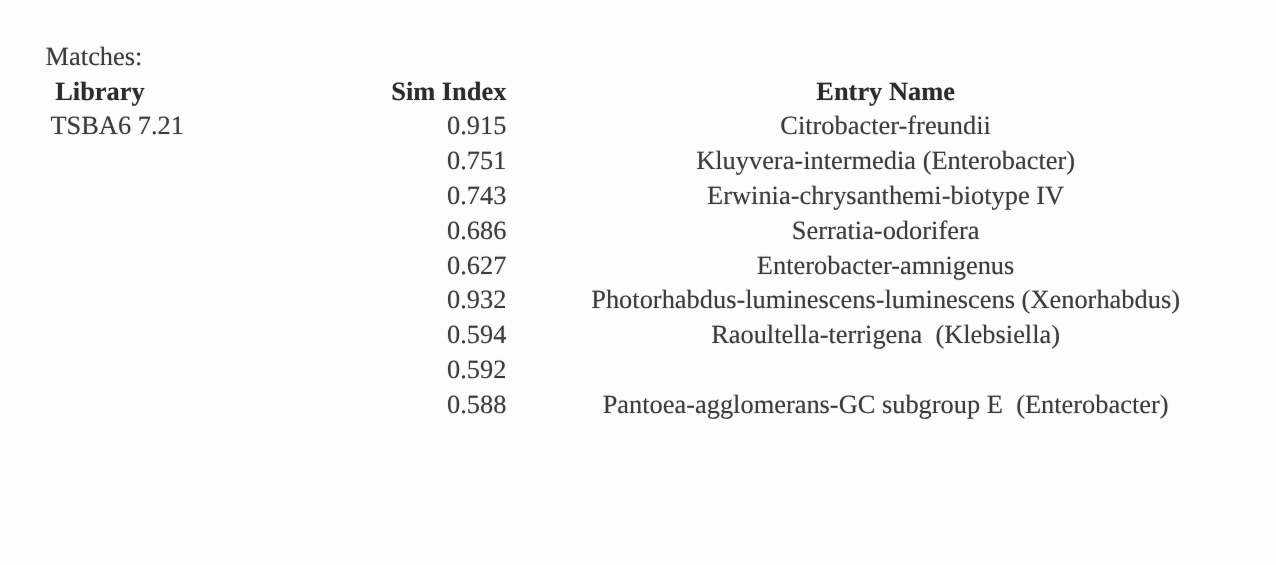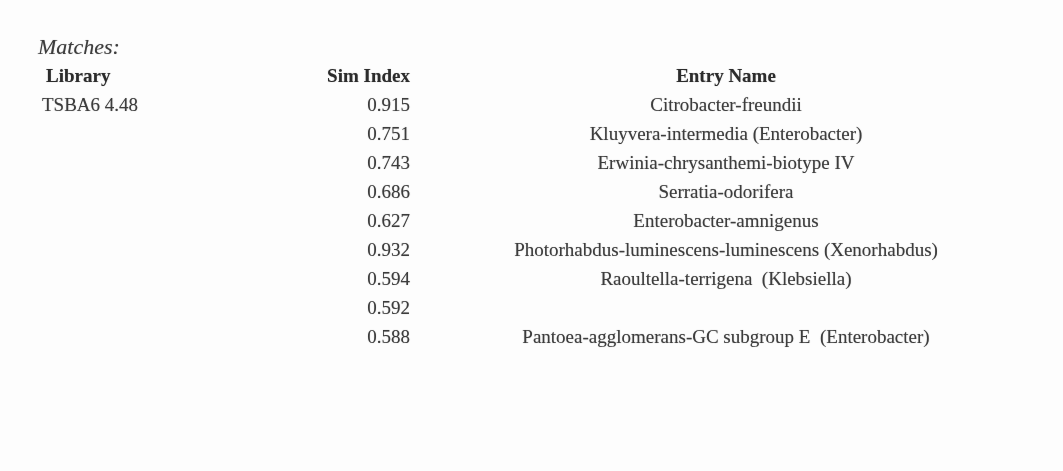--- a/index.html
+++ b/index.html
@@ -18,32 +18,32 @@
     
     text-shadow: 0 0 1px rgba(60,60,60,0.45);
   }
   .matches-label {
     position: absolute;
     left: 38px;
     top: 32px;
     font-size: 22px;
     line-height: 29px;
     white-space: pre;
-    font-style: italic;
   }
   .table {
     position: absolute;
     left: 42px;
     top: 61px;
     width: 1000px;
   }
   .row {
     display: flex;
     line-height: 29px;
-    font-size: 19px;
+    font-size: 22px;
+    gap: 12px;
   }
   .cell {
     white-space: pre;
     overflow: visible;
   }
   .col-library {
     width: 208px;
     flex: 0 0 208px;
     text-align: left;
   }
@@ -74,21 +74,21 @@
 
   <div class="table">
 
     <div class="row">
       <div class="cell col-library header">Library</div>
       <div class="cell col-sim header">Sim Index</div>
       <div class="cell col-entry header">Entry Name</div>
     </div>
 
     <div class="row">
-      <div class="cell col-library">TSBA6 4.48</div>
+      <div class="cell col-library">TSBA6 7.21</div>
       <div class="cell col-sim">0.915</div>
       <div class="cell col-entry">Citrobacter-freundii</div>
     </div>
 
     <div class="row">
       <div class="cell col-library"></div>
       <div class="cell col-sim">0.751</div>
       <div class="cell col-entry">Kluyvera-intermedia (Enterobacter)</div>
     </div>
 

